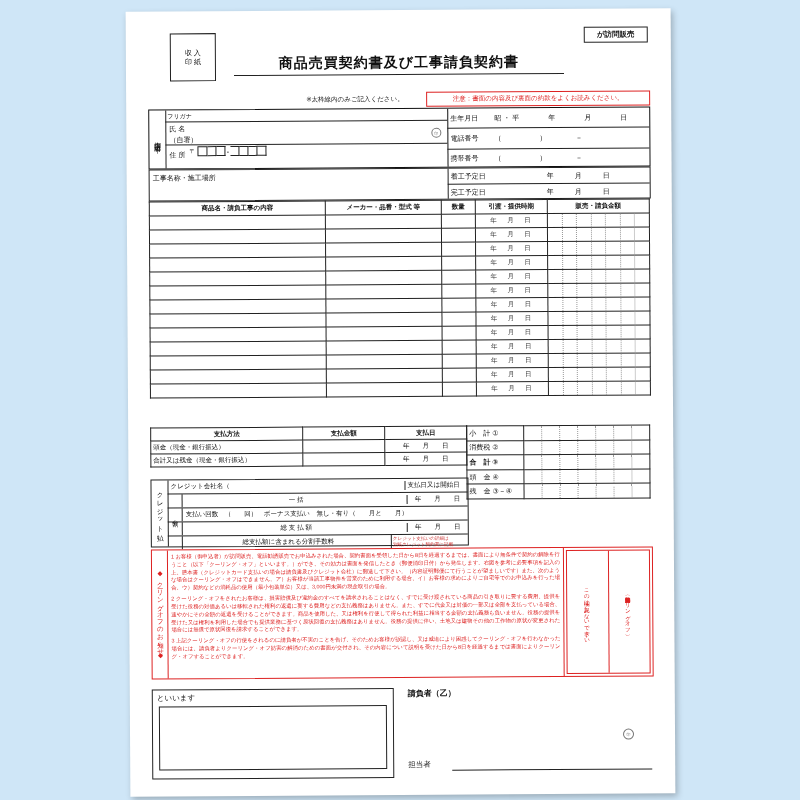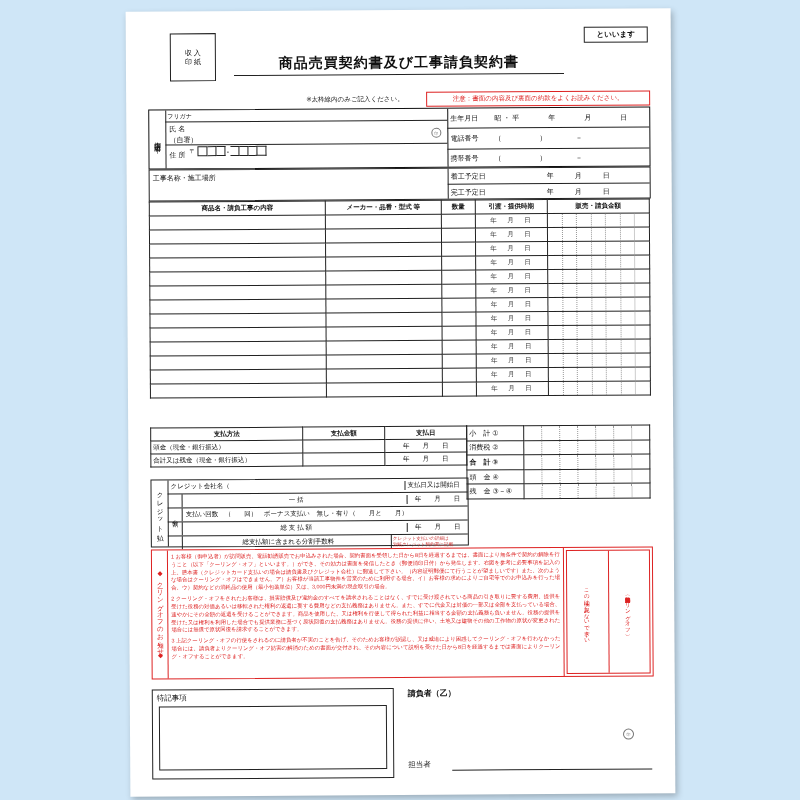--- a/index.html
+++ b/index.html
@@ -157,21 +157,21 @@
 
 <div class="paper">
   <div class="inner">
 
     <div class="stamp-box">
       <span style="white-space:pre-line;">収 入
 印 紙</span>
     </div>
 
     <div class="biz-box">
-      <span>といいます</span>
+      <span>が訪問販売</span>
     </div>
 
     <div class="title">商品売買契約書及び工事請負契約書</div>
 
     <div class="cd-wrap">
       <div class="cd-note">※太枠線内のみご記入ください。</div>
       <div class="cd-warn">注意：書面の内容及び裏面の約款をよくお読みください。</div>
     </div>
 
     <div class="app-block">
@@ -637,21 +637,21 @@
             <span>この欄は記入しないで下さい</span>
           </div>
           <div class="cr-in-r">
             <span>契約解除通知書（クーリング・オフ）</span>
           </div>
         </div>
       </div>
     </div>
 
     <div class="remarks">
-      <div class="lab">特記事項</div>
+      <div class="lab">といいます</div>
       <div class="inner-b"></div>
     </div>
     <div class="contractor">
       <div class="t1">請負者（乙）</div>
       <div class="seal">印</div>
       <div class="t2">担当者</div>
       <div class="uline"></div>
     </div>
 
   </div>

